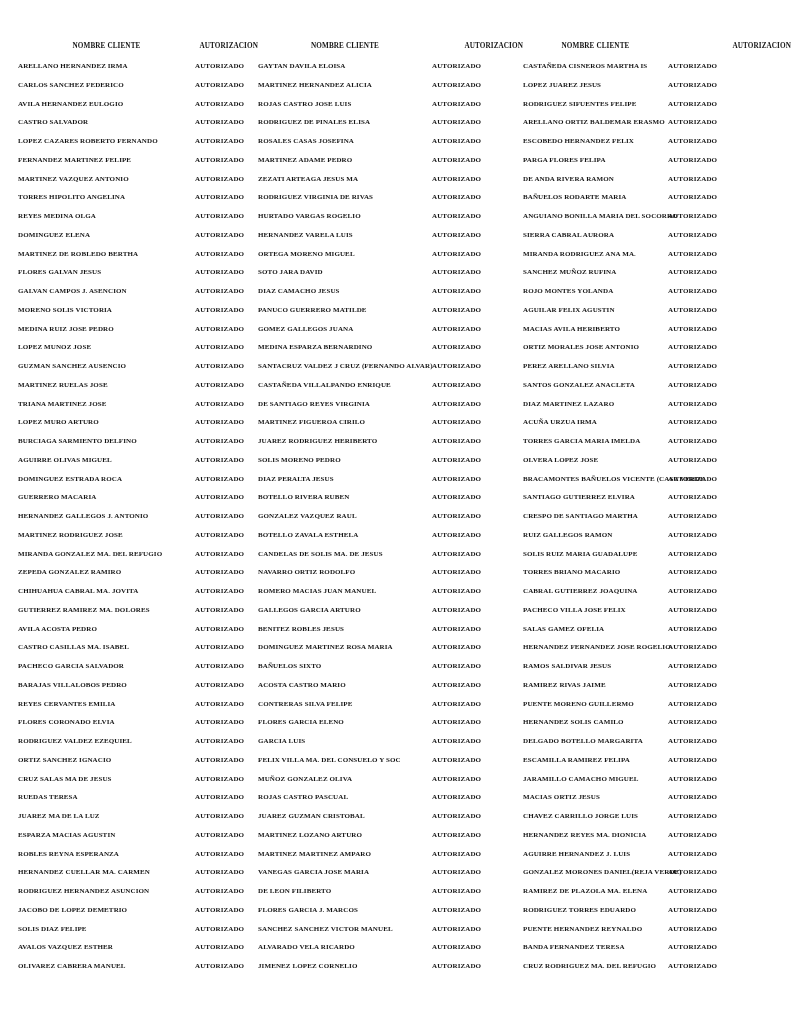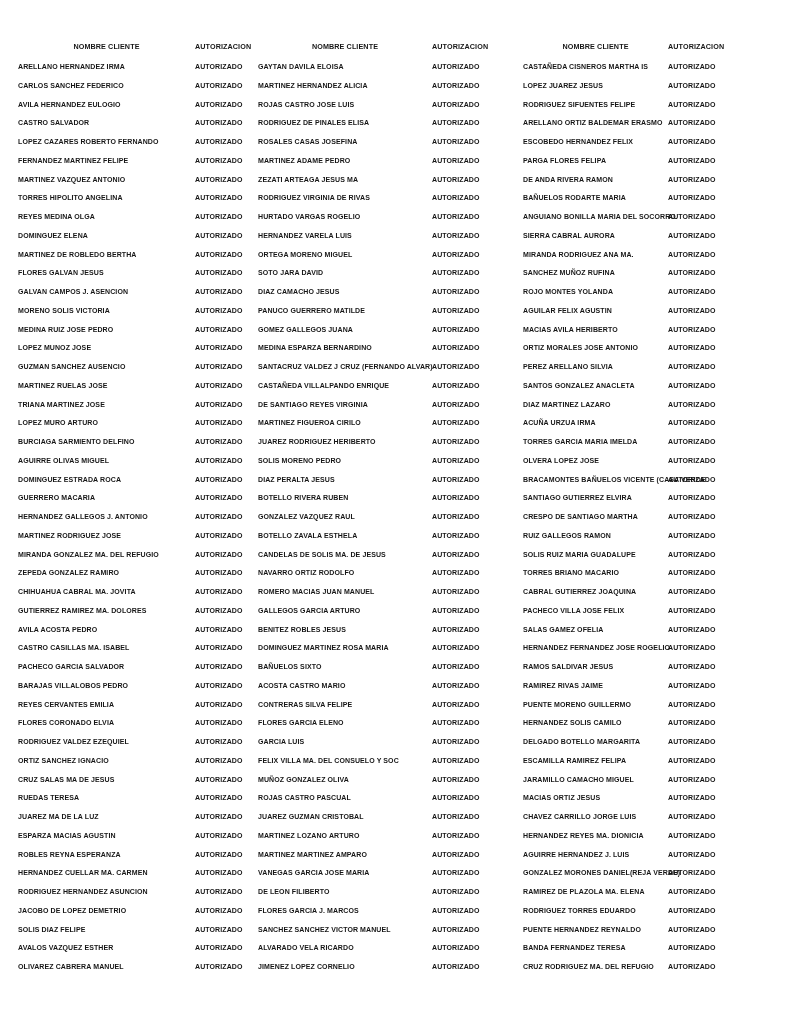--- a/index.html
+++ b/index.html
@@ -6,21 +6,21 @@
     margin: 0;
     padding: 0;
     background: #e8e8e8;
   }
   .sheet {
     position: relative;
     width: 791px;
     height: 1024px;
     margin: 0 auto;
     background: #ffffff;
-    font-family: Liberation Sans, sans-serif;
+    font-family: Liberation Serif, serif;
     color: #161616;
     overflow: hidden;
   }
   .grid {
     position: absolute;
     left: 18px;
     top: 36px;
     width: 773px;
     display: grid;
     grid-template-columns: 177px 63px 174px 91px 145px 123px;
@@ -36,21 +36,21 @@
     line-height: 9px;
     align-self: start;
   }
   .hdr {
     font-size: 7.2px;
     font-weight: 700;
     align-self: start;
     padding-top: 6px;
   }
   .hdr.name { text-align: center; }
-  .hdr.auth { text-align: left; }
+  .hdr.auth { text-align: right; }
   .status { text-align: left; }
 </style>
 </head>
 <body>
 
 <div class="sheet">
   <div class="grid" id="client-grid">
     <div class="cell hdr name">NOMBRE CLIENTE</div>
     <div class="cell hdr auth">AUTORIZACION</div>
     <div class="cell hdr name">NOMBRE CLIENTE</div>

